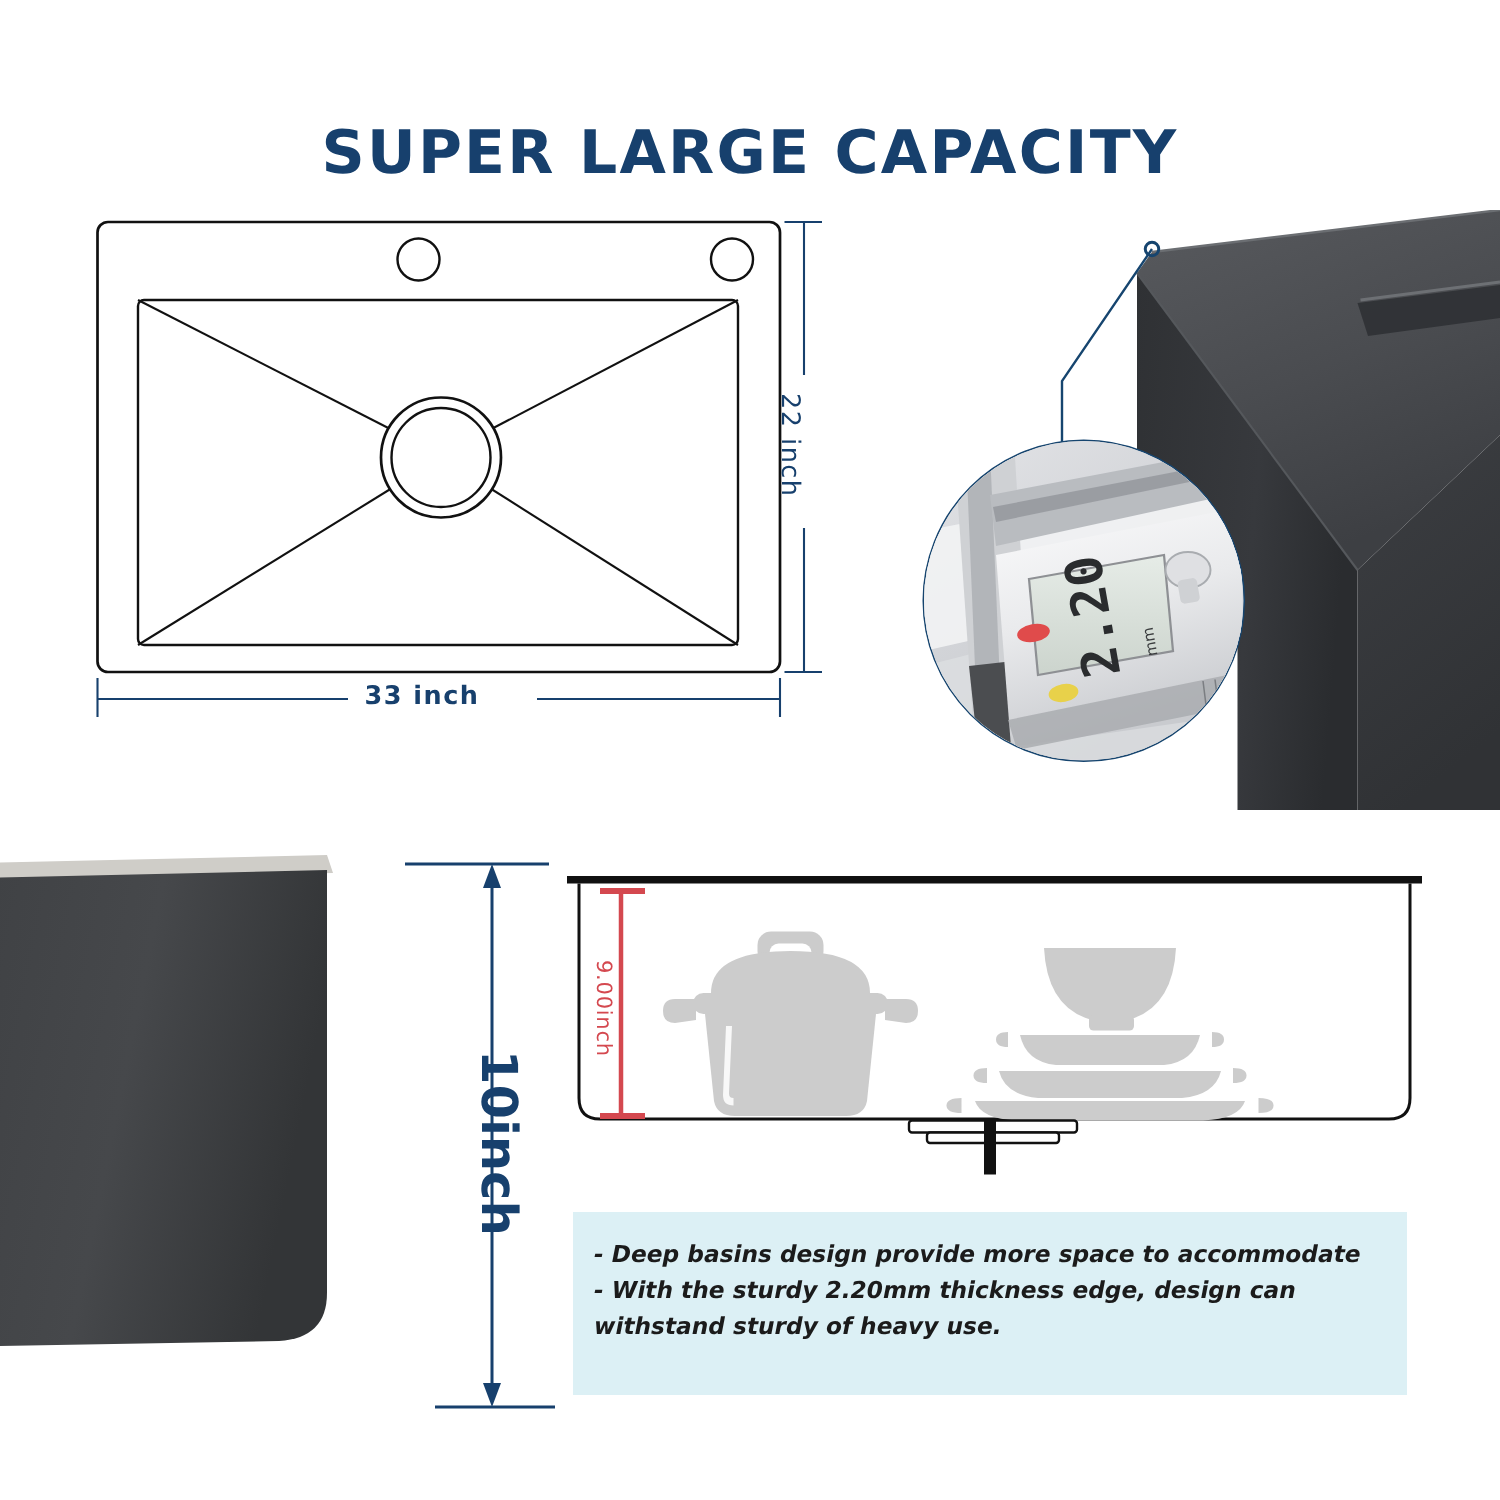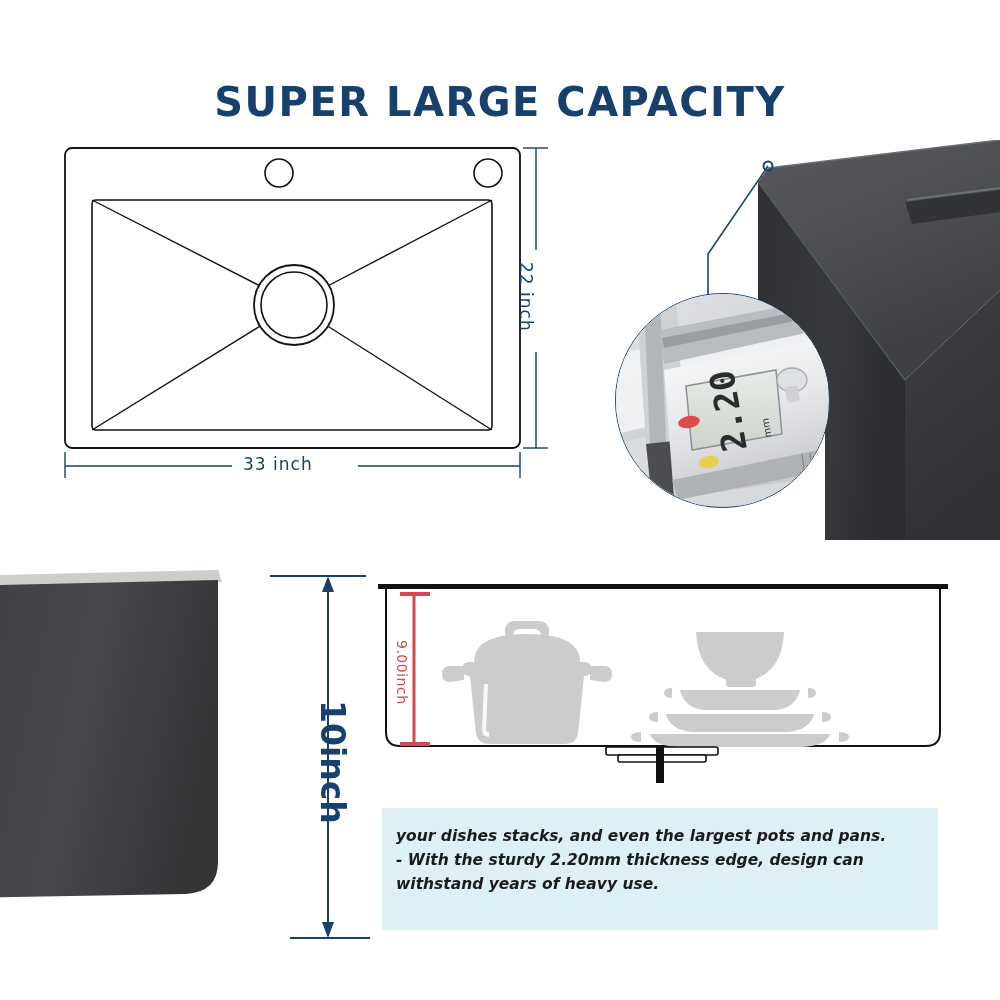--- a/index.html
+++ b/index.html
@@ -87,20 +87,21 @@
   }
   #lbl-33 {
     position: absolute;
     left: 243px;
     top: 454px;
     font-family: "DejaVu Sans", sans-serif;
     font-size: 17px;
     color: #17406d;
     letter-spacing: 1px;
     white-space: nowrap;
+    font-weight: bold;
   }
   #lbl-10 {
     left: 352px;
     top: 700px;
     transform: rotate(90deg);
     font-family: "DejaVu Sans", sans-serif;
     font-size: 33px;
     font-weight: bold;
     color: #17406d;
     letter-spacing: 0px;
@@ -4031,18 +4032,18 @@
 
     <g>
       <line x1="36" y1="10" x2="36" y2="160" stroke="#d4484f" stroke-width="3"></line>
       <line x1="22" y1="10" x2="52" y2="10" stroke="#d4484f" stroke-width="4"></line>
       <line x1="22" y1="160" x2="52" y2="160" stroke="#d4484f" stroke-width="4"></line>
     </g>
   </svg>
   <div class="vlabel" id="lbl-900">9.00inch</div>
 
   <div id="desc-box">
-    <p>your dishes stacks, and even the largest pots and pans.</p>
+    <p>- Deep basins design provide more space to accommodate</p>
     <p>- With the sturdy 2.20mm thickness edge, design can</p>
-    <p>withstand years of heavy use.</p>
+    <p>withstand sturdy of heavy use.</p>
   </div>
 
 </div>
 
 </body></html>

